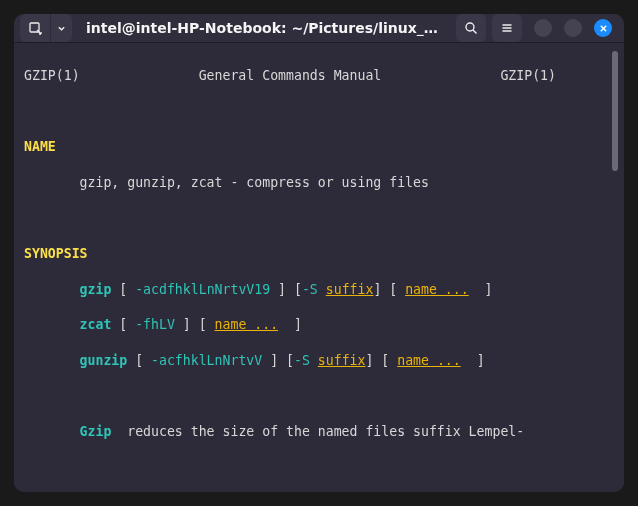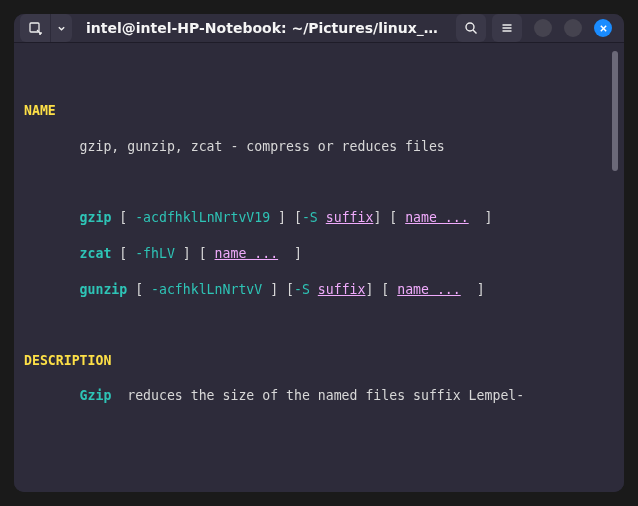--- a/index.html
+++ b/index.html
@@ -115,21 +115,21 @@
     left: 2px;
     width: 6px;
     height: 120px;
     background: #6b6978;
     border-radius: 3px;
   }
   .hdr-row { color: #d8d8d8; }
   .section { color: #fde047; font-weight: bold; }
   .cmd { color: #2ec4b6; font-weight: bold; }
   .opt { color: #2ec4b6; font-weight: normal; }
-  .arg { color: #f0abfc; text-decoration: underline; }
+  .arg { color: #eab308; text-decoration: underline; }
   .line { display: block; }
 </style>
 </head>
 <body>
 
 <div class="window">
   <div class="titlebar">
     <div class="tb-group">
       <div class="tb-btn">
         <svg width="14" height="14" viewBox="0 0 14 14" fill="none" stroke="#eee" stroke-width="1.3">
@@ -166,29 +166,30 @@
         <svg viewBox="0 0 10 10" stroke="#fff" stroke-width="1.6">
             <line x1="2" y1="2" x2="8" y2="8"></line>
             <line x1="8" y1="2" x2="2" y2="8"></line>
           </svg>
       </div>
     </div>
   </div>
 
   <div class="terminal">
     <div class="term-content">
+<span class="line hdr-row"><span>GZIP(1)</span>               <span>General Commands Manual</span>               <span>GZIP(1)</span></span>
 <span class="line"> </span>
 <span class="line"><span class="section">NAME</span></span>
-<span class="line">       <span>gzip, gunzip, zcat - compress or reduces files</span></span>
+<span class="line">       <span>gzip, gunzip, zcat - compress or using files</span></span>
 <span class="line"> </span>
+<span class="line"><span class="section">SYNOPSIS</span></span>
 <span class="line">       <span class="cmd">gzip</span> [ <span class="opt">-acdfhklLnNrtvV19</span> ] [<span class="opt">-S</span> <span class="arg">suffix</span>] [ <span class="arg">name ...</span>  ]</span>
 <span class="line">       <span class="cmd">zcat</span> [ <span class="opt">-fhLV</span> ] [ <span class="arg">name ...</span>  ]</span>
 <span class="line">       <span class="cmd">gunzip</span> [ <span class="opt">-acfhklLnNrtvV</span> ] [<span class="opt">-S</span> <span class="arg">suffix</span>] [ <span class="arg">name ...</span>  ]</span>
 <span class="line"> </span>
-<span class="line"><span class="section">DESCRIPTION</span></span>
 <span class="line">       <span class="cmd">Gzip</span><span>  reduces the size of the named files suffix Lempel-</span></span>
 
 
 
 
 
 
 
 
 

